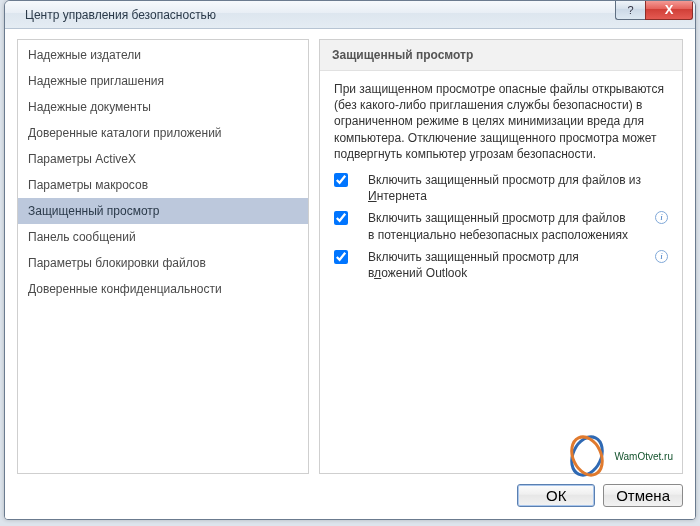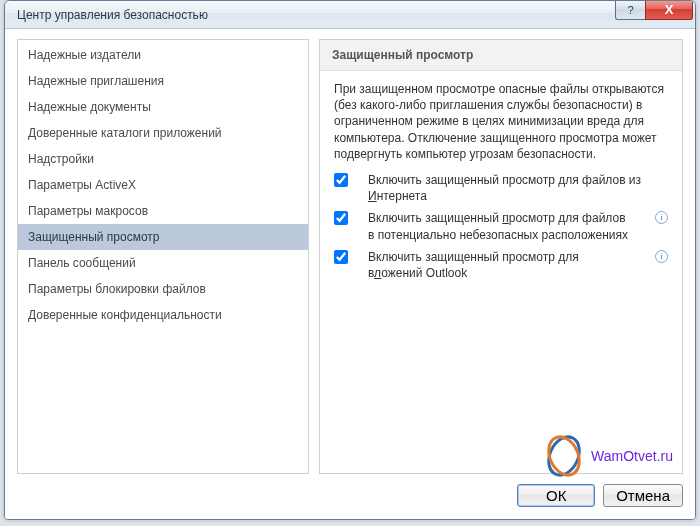--- a/index.html
+++ b/index.html
@@ -28,21 +28,21 @@
     display: flex;
     flex-direction: column;
     overflow: hidden;
   }
   .titlebar {
     height: 28px;
     background: linear-gradient(to bottom, #f6f9fc 0%, #e8eef5 45%, #dde6ef 46%, #e4ecf3 100%);
     border-bottom: 1px solid #b7c4d3;
     display: flex;
     align-items: center;
-    padding: 0 0 0 12px;
+    padding: 0 0 0 20px;
     position: relative;
   }
   .title-text {
     color: #2b3a4a;
     font-size: 12px;
   }
   .title-buttons {
     position: absolute;
     right: 2px;
     top: -1px;
@@ -190,22 +190,22 @@
     position: absolute;
     right: 22px;
     bottom: 40px;
     display: flex;
     align-items: center;
     gap: 4px;
     pointer-events: none;
   }
   .watermark svg { display: block; }
   .watermark-text {
-    color: #6d28d9;
-    font-size: 14px;
+    color: #14532d;
+    font-size: 10px;
     font-family: Arial, sans-serif;
   }
 </style>
 </head>
 <body>
 
 <div class="window">
   <div class="titlebar">
     <span class="title-text">Центр управления безопасностью</span>
     <div class="title-buttons">
@@ -215,21 +215,20 @@
   </div>
 
   <div class="client">
     <div class="columns">
 
       <div class="sidebar">
         <div class="side-item">Надежные издатели</div>
         <div class="side-item">Надежные приглашения</div>
         <div class="side-item">Надежные документы</div>
         <div class="side-item">Доверенные каталоги приложений</div>
-        <div class="side-item">Надстройки</div>
         <div class="side-item">Параметры ActiveX</div>
         <div class="side-item">Параметры макросов</div>
         <div class="side-item selected">Защищенный просмотр</div>
         <div class="side-item">Панель сообщений</div>
         <div class="side-item">Параметры блокировки файлов</div>
         <div class="side-item">Доверенные конфиденциальности</div>
       </div>
 
       <div class="content">
         <div class="section-header">Защищенный просмотр</div>

